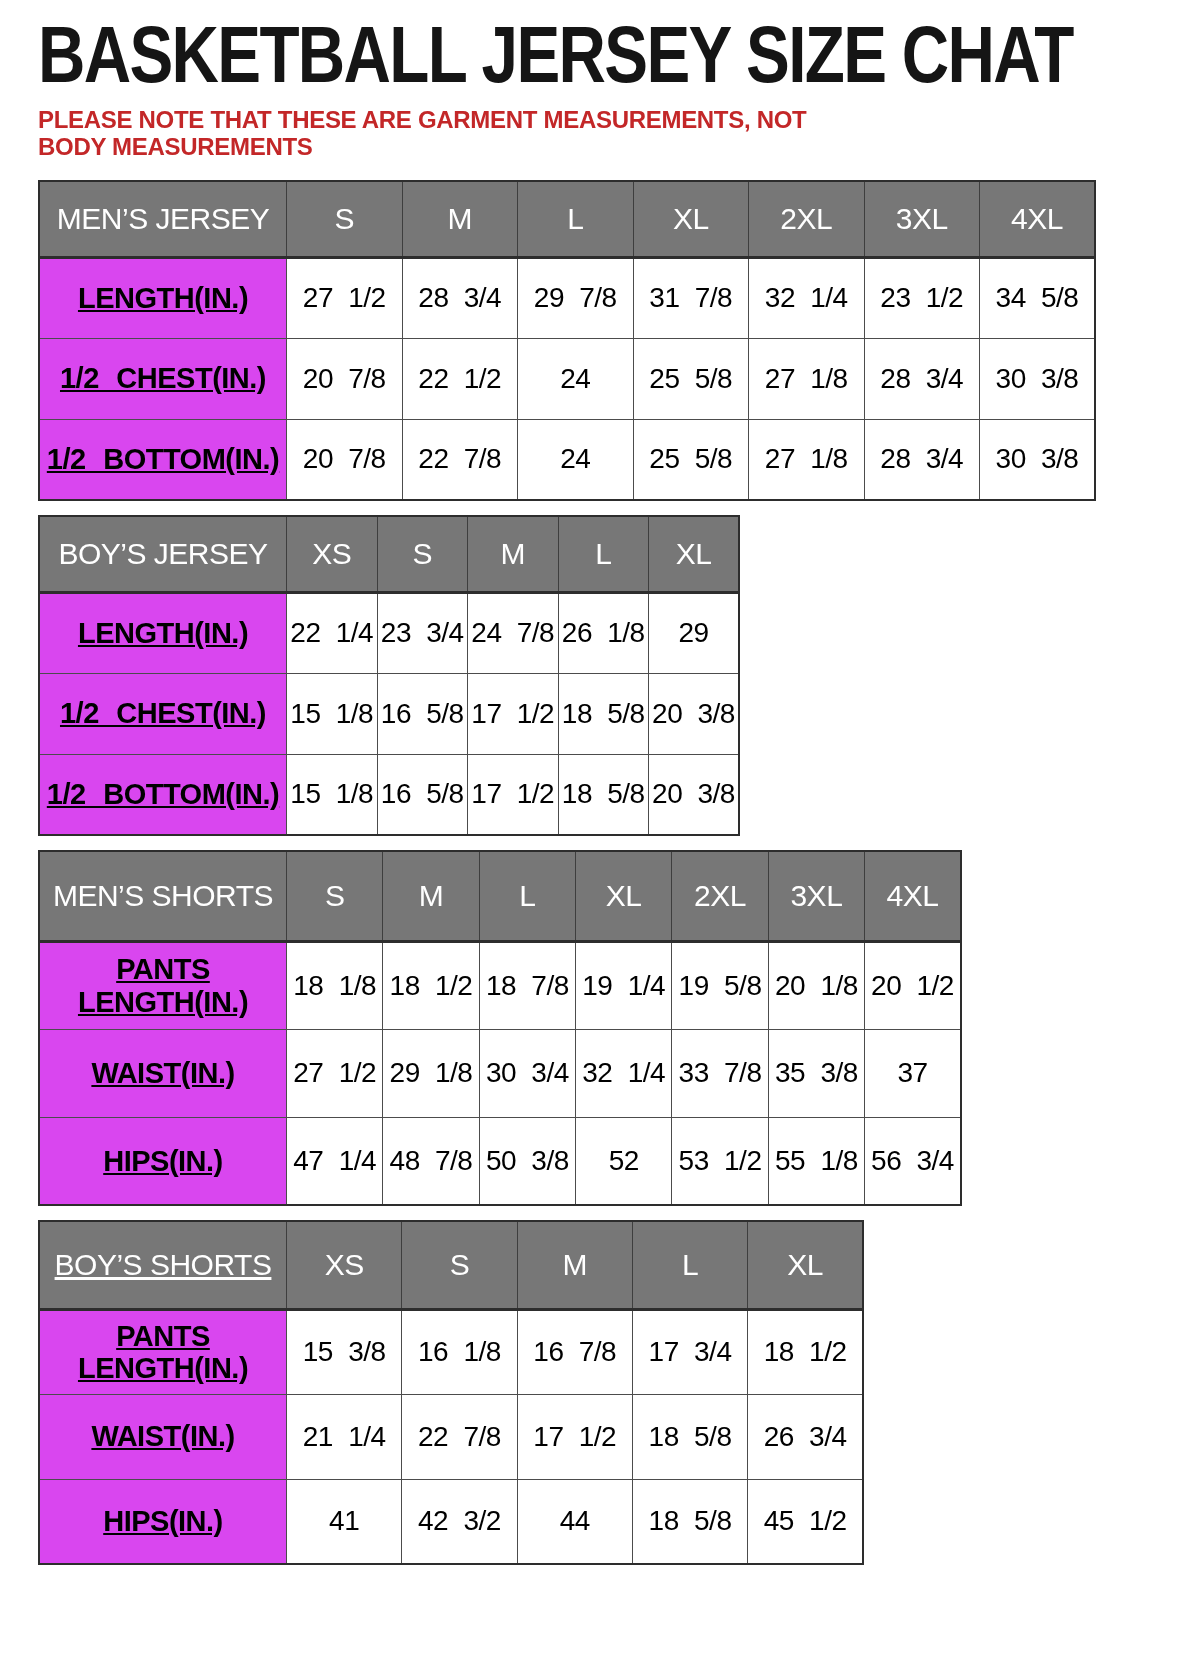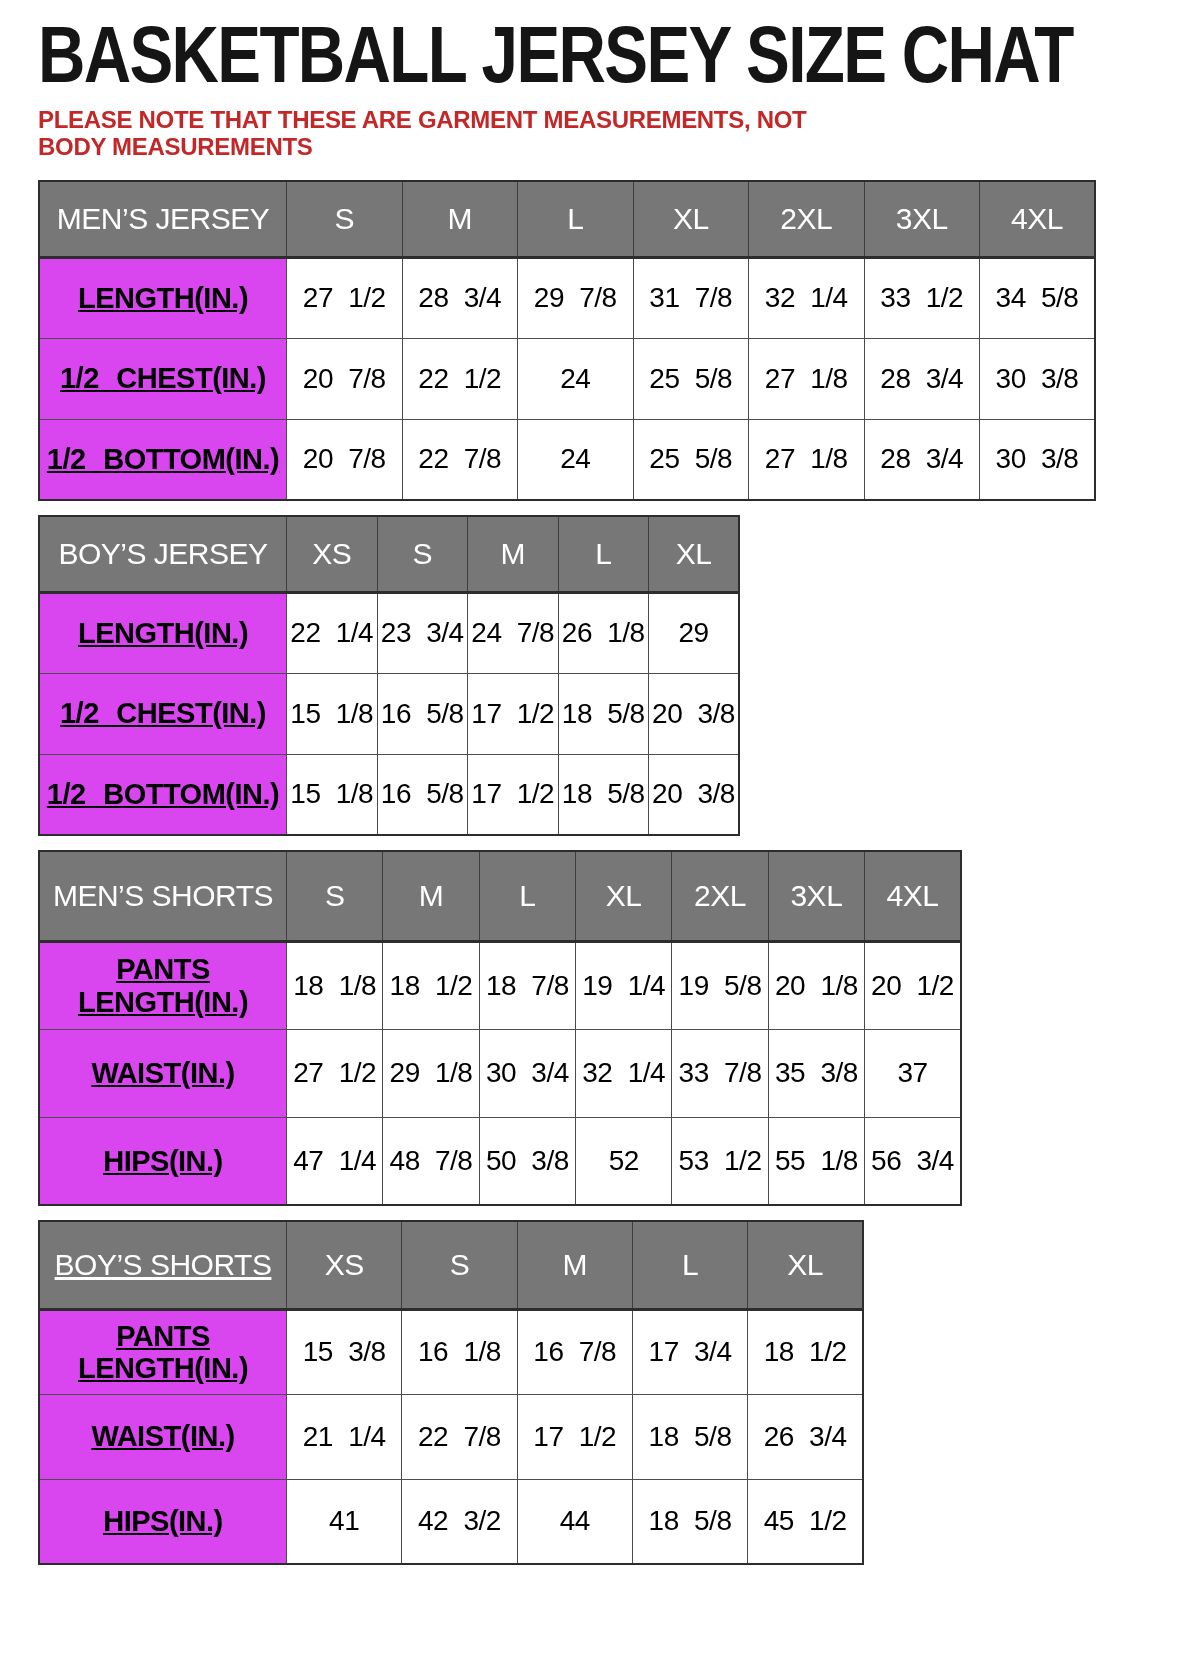--- a/index.html
+++ b/index.html
@@ -89,21 +89,21 @@
         </tr>
       </thead>
       <tbody>
         <tr>
           <th scope="row">LENGTH(IN.)</th>
           <td>27 1/2</td>
           <td>28 3/4</td>
           <td>29 7/8</td>
           <td>31 7/8</td>
           <td>32 1/4</td>
-          <td>33 1/2</td>
+          <td>23 1/2</td>
           <td>34 5/8</td>
         </tr>
         <tr>
           <th scope="row">1/2 CHEST(IN.)</th>
           <td>20 7/8</td>
           <td>22 1/2</td>
           <td>24</td>
           <td>25 5/8</td>
           <td>27 1/8</td>
           <td>28 3/4</td>

